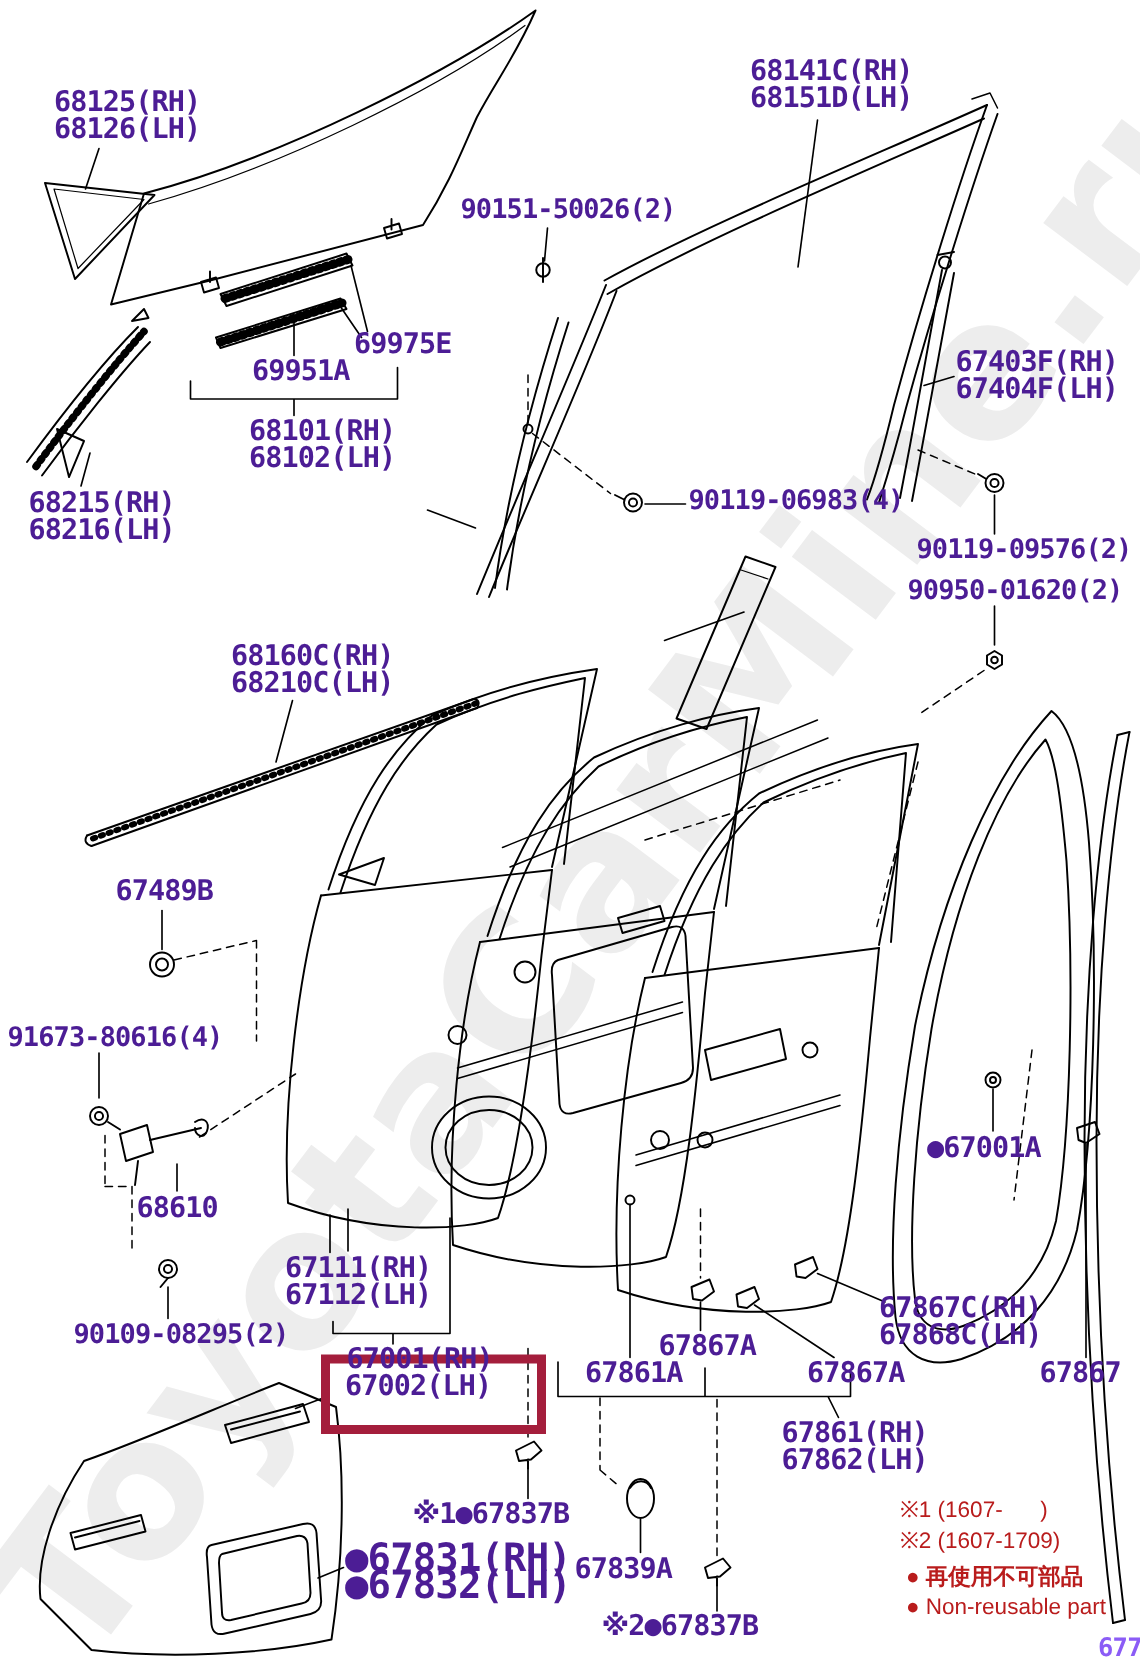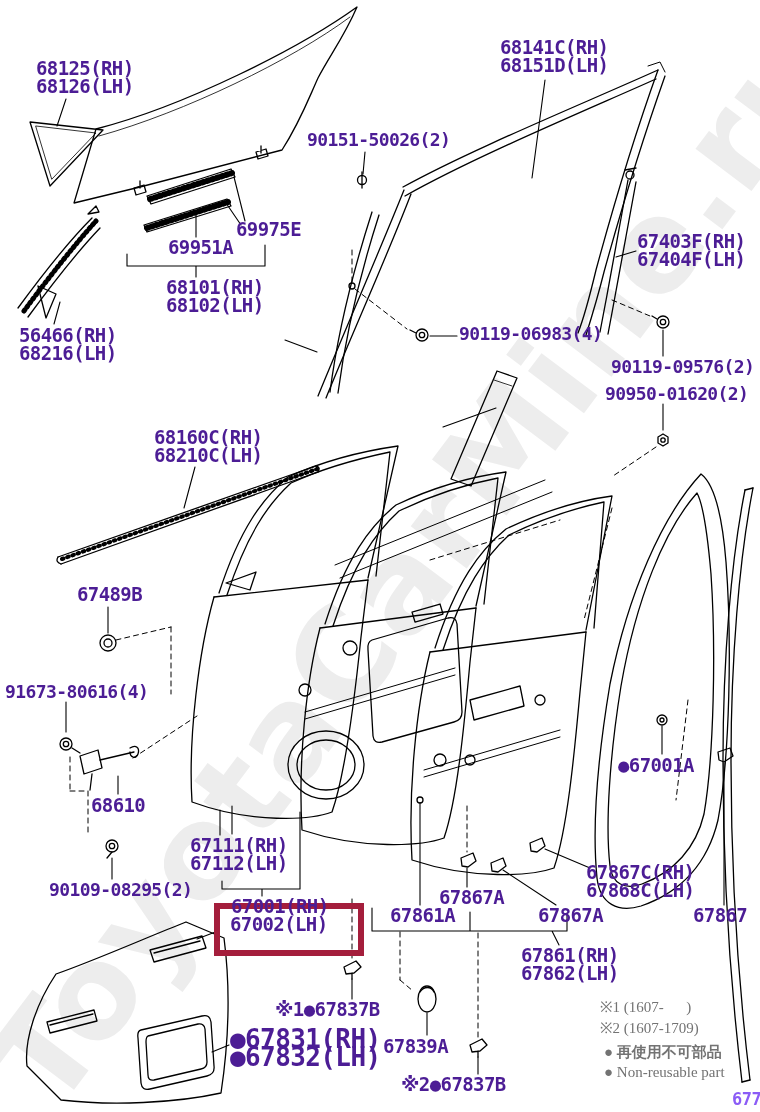--- a/index.html
+++ b/index.html
@@ -5,22 +5,22 @@
   html,body{margin:0;padding:0;background:#fff;}
   #page{position:relative;width:760px;height:1112px;background:#ffffff;overflow:hidden;
         font-family:"DejaVu Sans Mono","DejaVu Sans",monospace;}
   #art{position:absolute;left:0;top:0;z-index:1;}
   #labels-layer{position:absolute;left:0;top:0;width:760px;height:1112px;z-index:3;}
   .plabel{position:absolute;font-weight:bold;font-size:19px;line-height:18px;
           letter-spacing:-0.6px;color:#4c1d95;white-space:pre;
           font-family:"DejaVu Sans Mono","DejaVu Sans",monospace;}
   #highlight-box{position:absolute;left:214px;top:903px;width:138px;height:41px;
           border:6px solid #a41e3c;z-index:2;background:transparent;}
-  .legend-line{position:absolute;font-size:15px;line-height:16px;color:#737373;white-space:pre;
-          font-family:Liberation Serif, serif;}
+  .legend-line{position:absolute;font-size:15px;line-height:16px;color:#b91c1c;white-space:pre;
+          font-family:Liberation Sans, sans-serif;}
   #doc-number{position:absolute;left:688px;top:1089px;font-weight:bold;font-size:17px;color:#8b5cf6;
           font-family:"DejaVu Sans Mono","DejaVu Sans",monospace;letter-spacing:-0.5px;margin-left:44px;}
 </style>
 </head>
 <body>
 
 <div id="page">
 
   <svg id="art" width="760" height="1112" viewBox="0 0 760 1112">
 
@@ -271,21 +271,21 @@
 68126(LH)</div>
       <div class="plabel" style="left: 500px; top: 38px; font-size: 19px;">68141C(RH)
 68151D(LH)</div>
       <div class="plabel" style="left: 307px; top: 131px; font-size: 18px;">90151-50026(2)</div>
       <div class="plabel" style="left: 236px; top: 220px; font-size: 19px;">69975E</div>
       <div class="plabel" style="left: 168px; top: 238px; font-size: 19px;">69951A</div>
       <div class="plabel" style="left: 166px; top: 278px; font-size: 19px;">68101(RH)
 68102(LH)</div>
       <div class="plabel" style="left: 637px; top: 232px; font-size: 19px; text-align: center;">67403F(RH)
 67404F(LH)</div>
-      <div class="plabel" style="left: 19px; top: 326px; font-size: 19px;">56466(RH)
+      <div class="plabel" style="left: 19px; top: 326px; font-size: 19px;">68215(RH)
 68216(LH)</div>
       <div class="plabel" style="left: 459px; top: 325px; font-size: 18px;">90119-06983(4)</div>
       <div class="plabel" style="left: 611px; top: 358px; font-size: 18px;">90119-09576(2)</div>
       <div class="plabel" style="left: 605px; top: 385px; font-size: 18px;">90950-01620(2)</div>
       <div class="plabel" style="left: 154px; top: 428px; font-size: 19px;">68160C(RH)
 68210C(LH)</div>
       <div class="plabel" style="left: 77px; top: 585px; font-size: 19px;">67489B</div>
       <div class="plabel" style="left: 5px; top: 683px; font-size: 18px;">91673-80616(4)</div>
       <div class="plabel" style="left: 91px; top: 796px; font-size: 19px;">68610</div>
       <div class="plabel" style="left: 49px; top: 881px; font-size: 18px;">90109-08295(2)</div>

